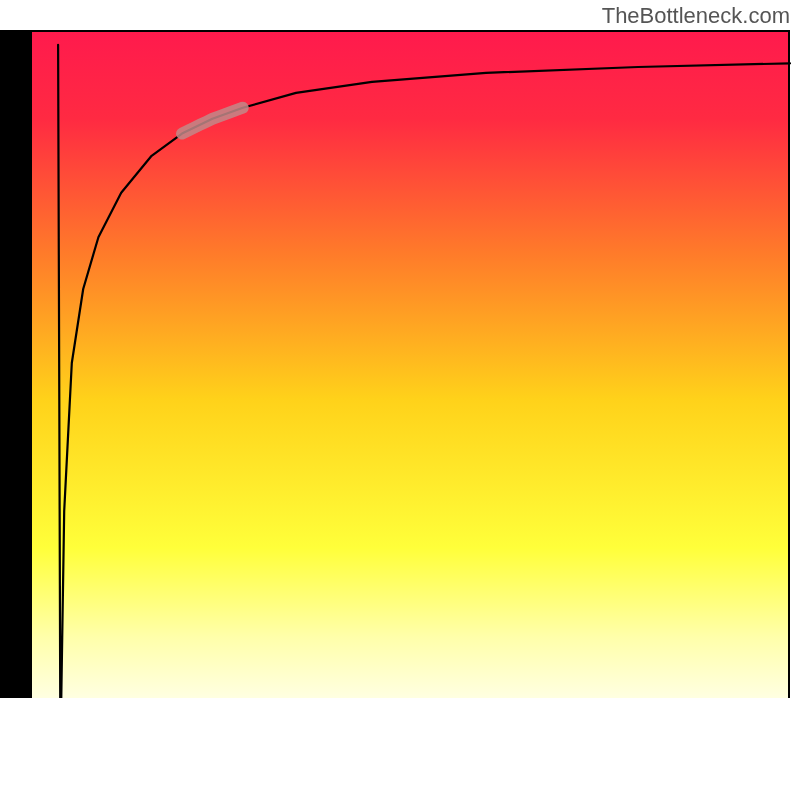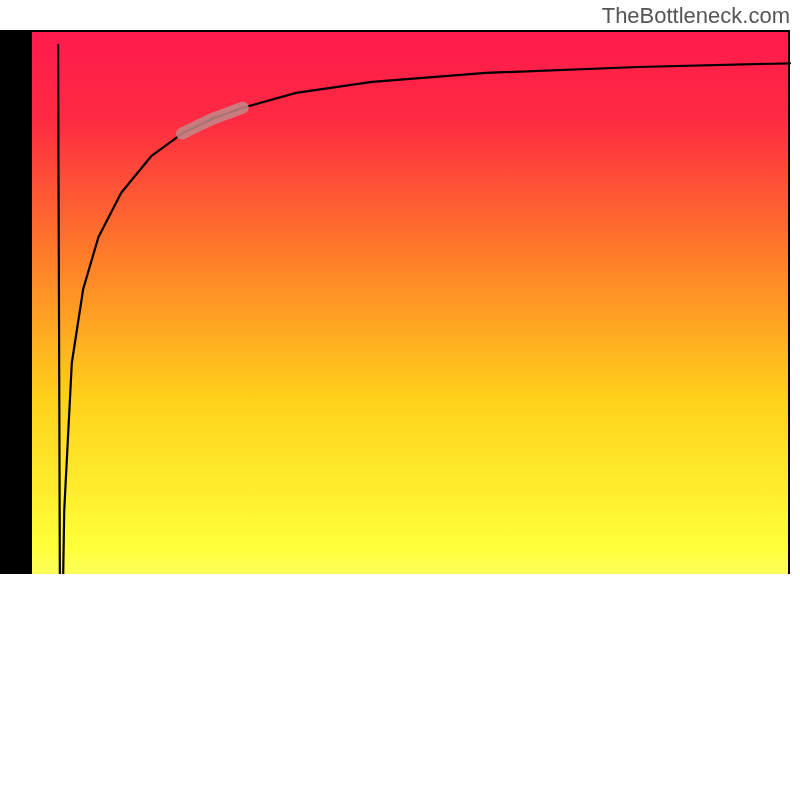--- a/index.html
+++ b/index.html
@@ -3,21 +3,21 @@
 <meta charset="utf-8">
 <style>
   body {
     margin: 0;
     padding: 0;
     background: #ffffff;
     font-family: Arial, Helvetica, sans-serif;
   }
   .wrap {
     width: 800px;
-    height: 574px;
+    height: 698px;
     position: relative;
   }
   .attribution {
     position: absolute;
     top: 3px;
     right: 10px;
     font-size: 22px;
     color: #555555;
     font-family: Arial, Helvetica, sans-serif;
   }

